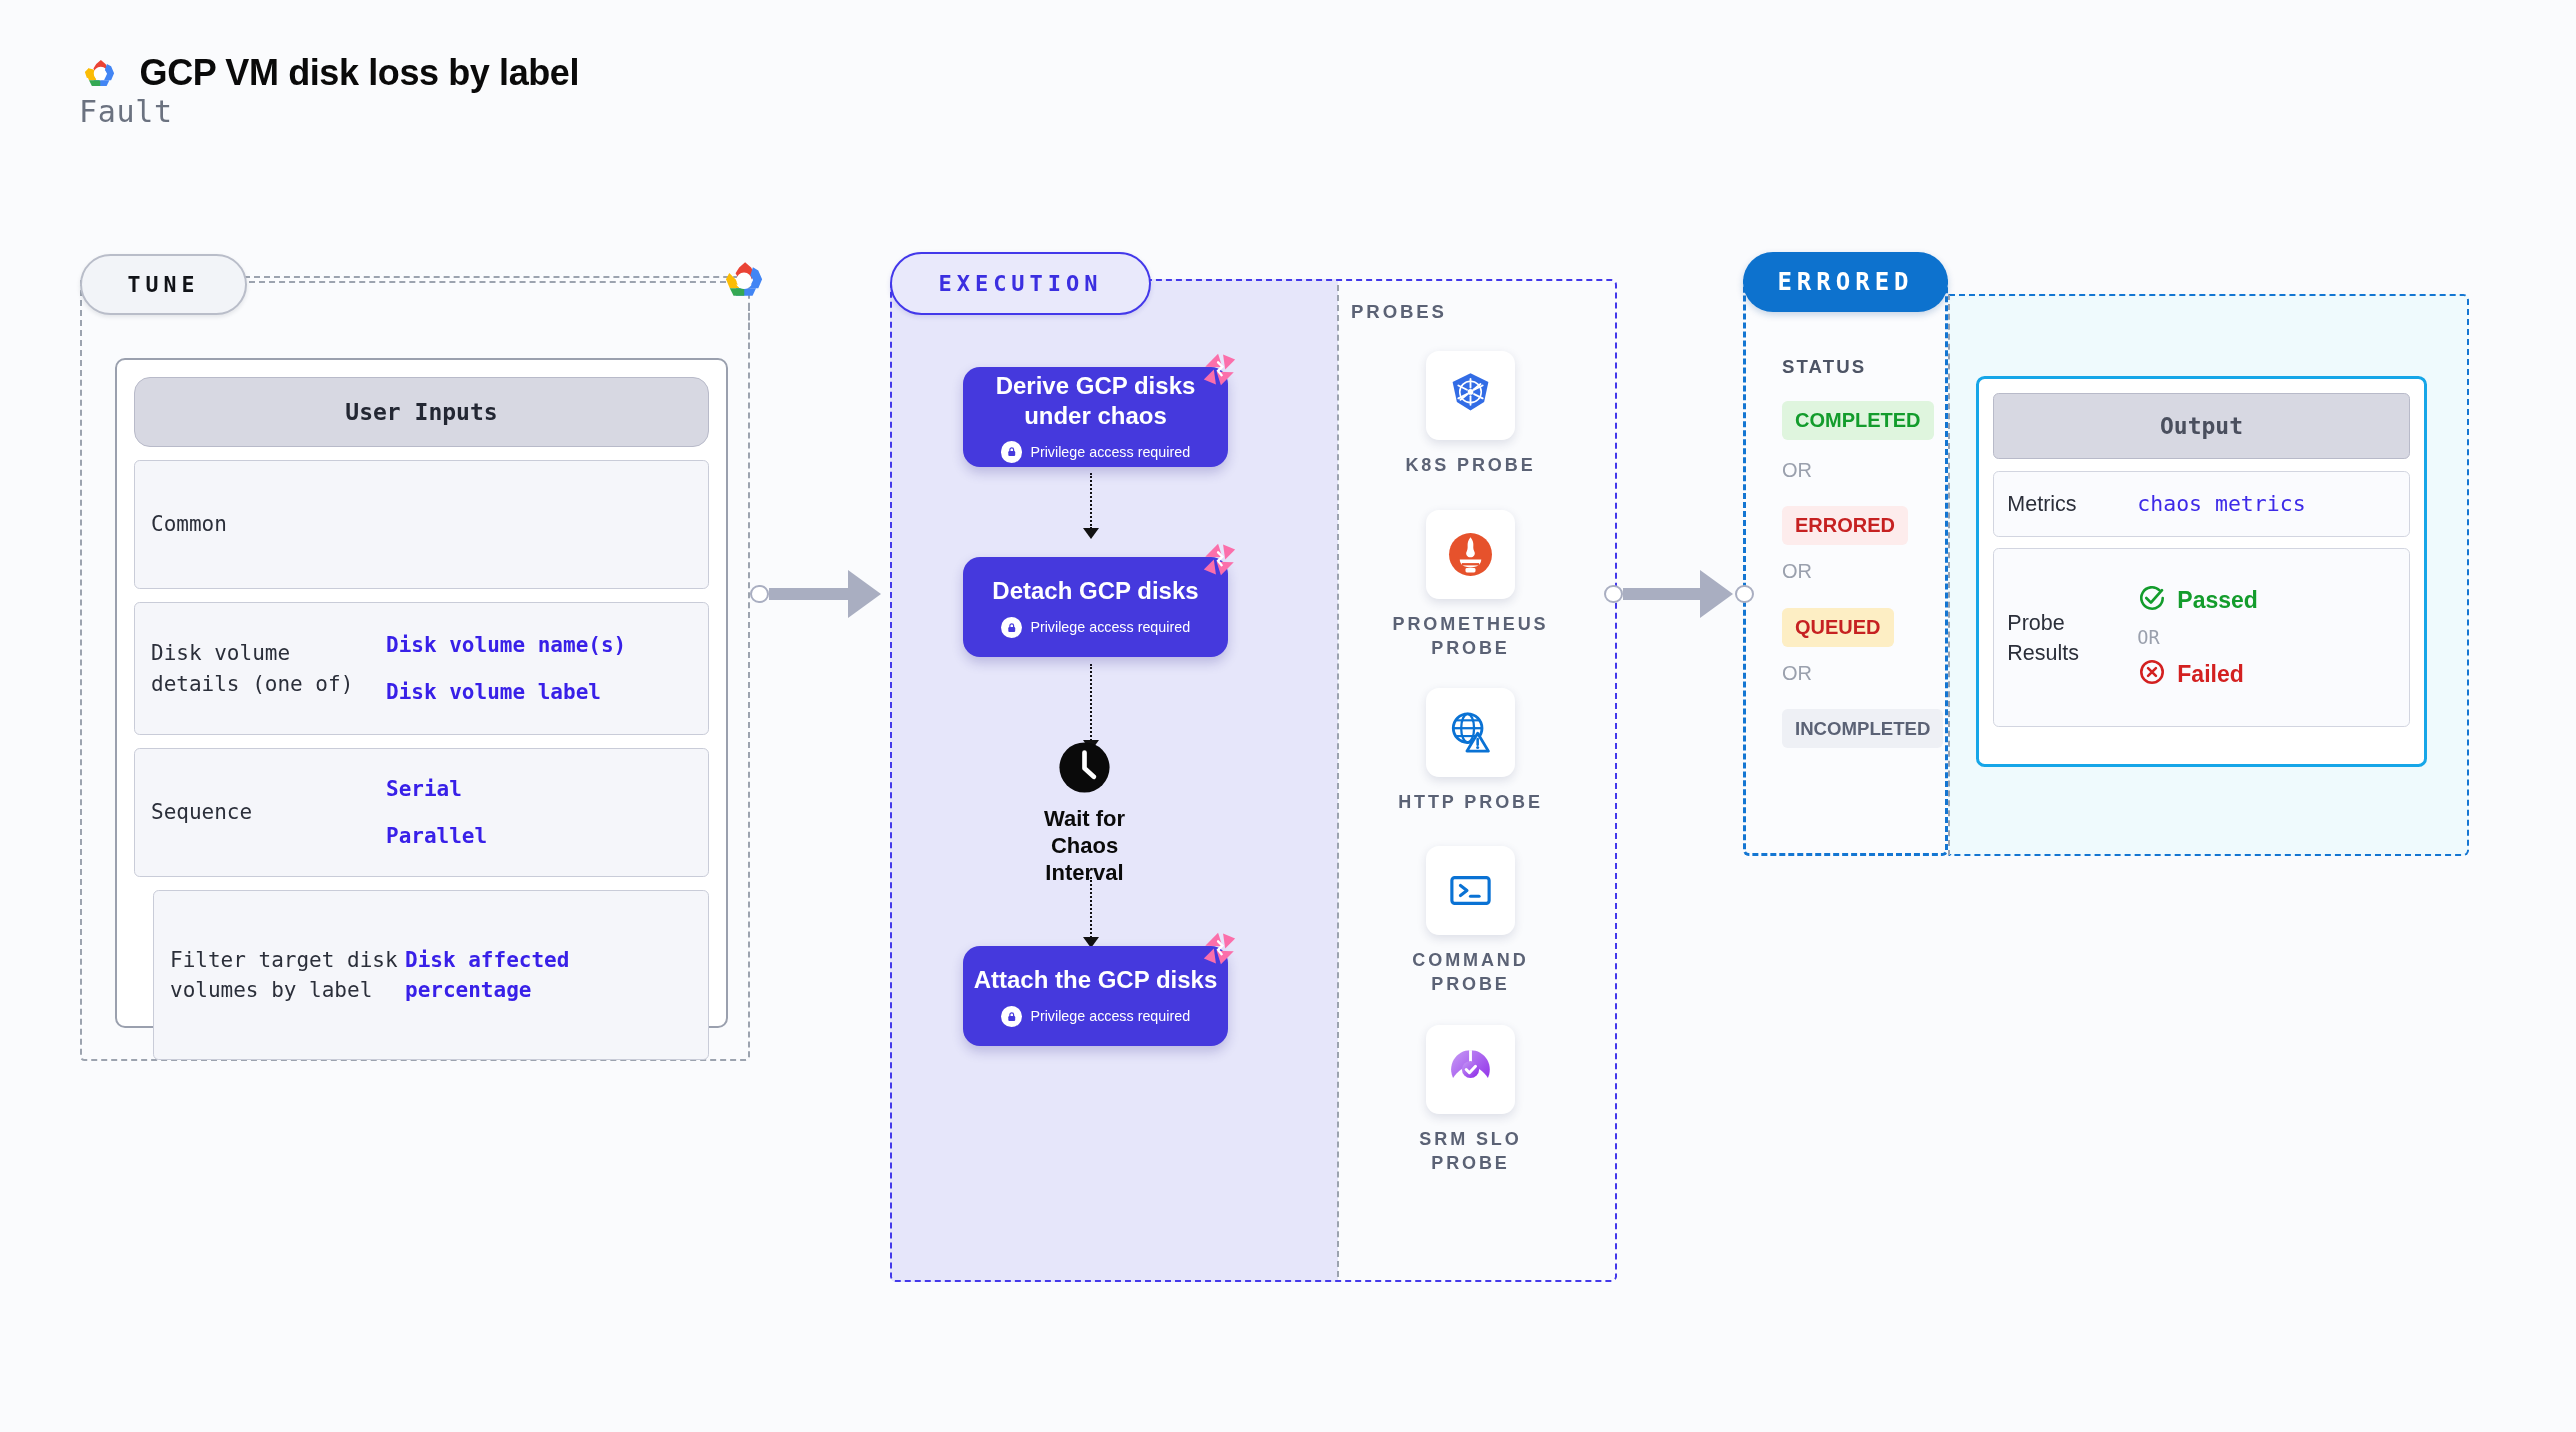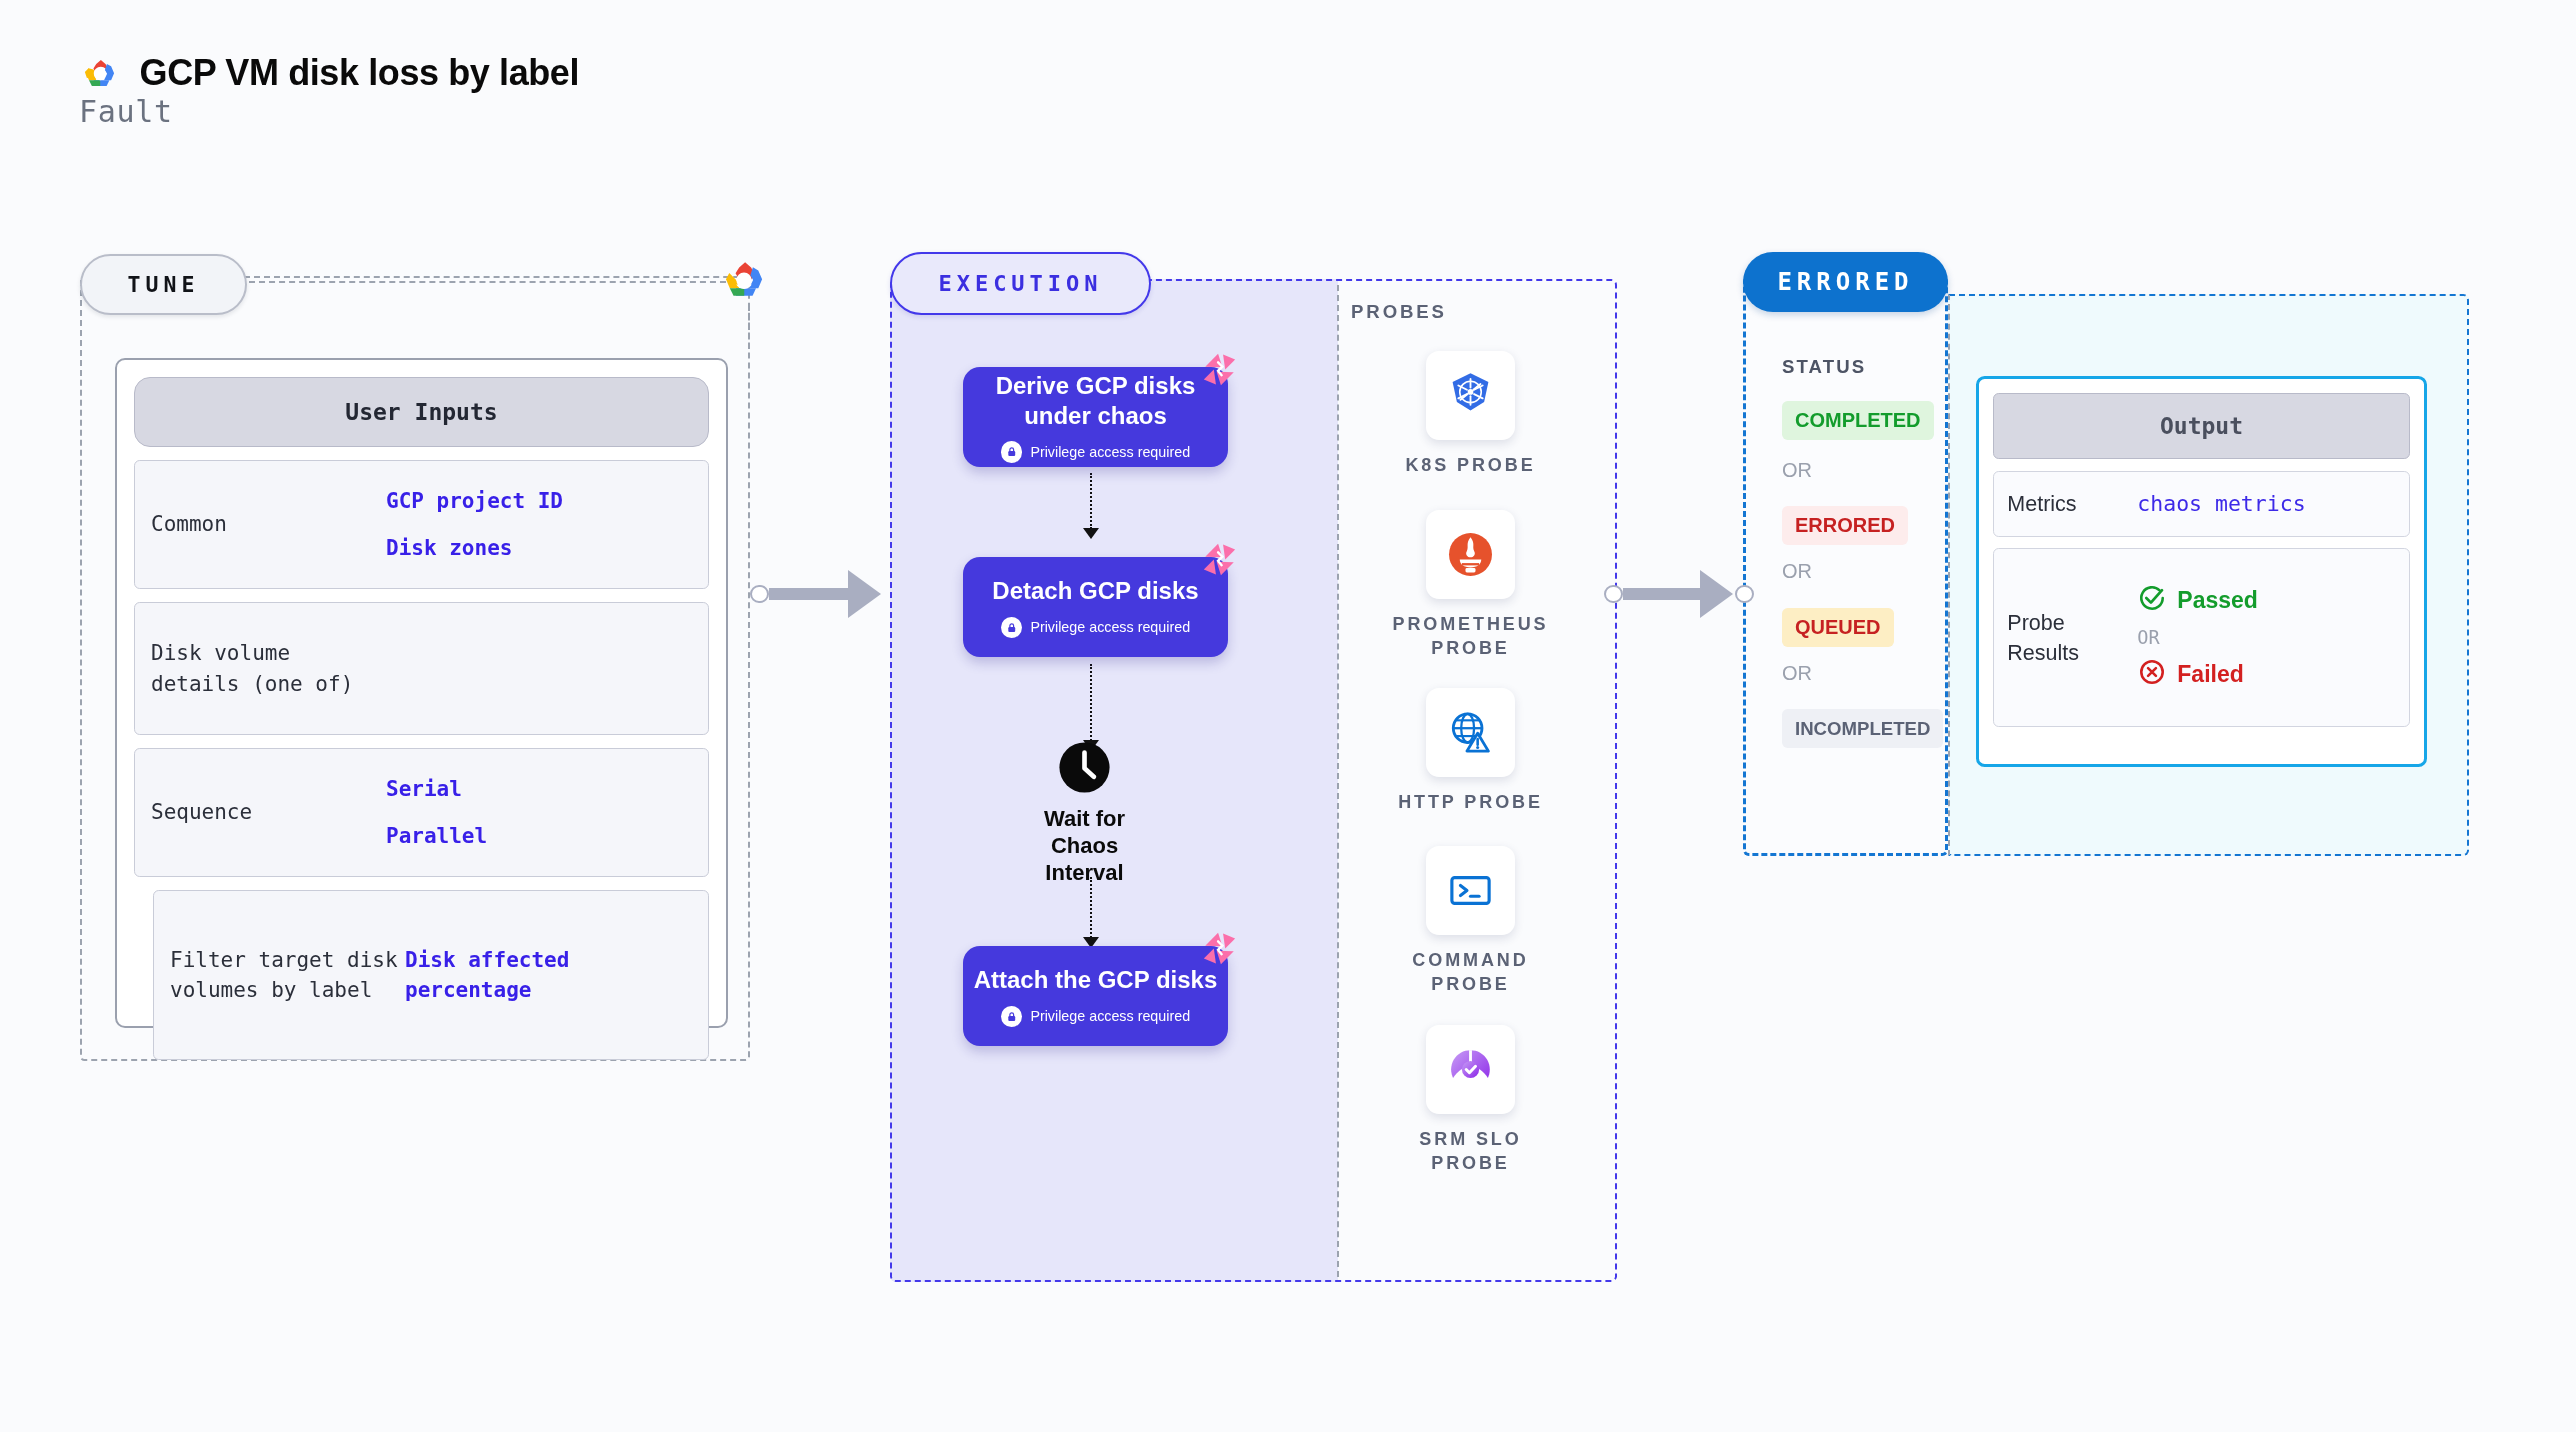--- a/index.html
+++ b/index.html
@@ -250,28 +250,28 @@
     <circle cx="24" cy="25" r="6.8" fill="#ffffff"></circle>
     <path d="M17.2 28.9h13.6c0 0-2.2 3.9-6.8 3.9s-6.8-3.9-6.8-3.9z" fill="#ffffff"></path>
   </svg>
 </div>
 
 <div id="tune-card">
   <div id="user-inputs-header">User Inputs</div>
 
   <div class="input-row" id="row-common">
     <div class="rlabel">Common</div>
-    <div class="rvals">
-      <div>GCP project ID</div>
-      <div>Disk zones</div>
-    </div>
   </div>
 
   <div class="input-row" id="row-disk">
     <div class="rlabel">Disk volume details (one of)</div>
+    <div class="rvals">
+      <div>Disk volume name(s)</div>
+      <div>Disk volume label</div>
+    </div>
   </div>
 
   <div class="input-row" id="row-seq">
     <div class="rlabel">Sequence</div>
     <div class="rvals">
       <div>Serial</div>
       <div>Parallel</div>
     </div>
   </div>
 

